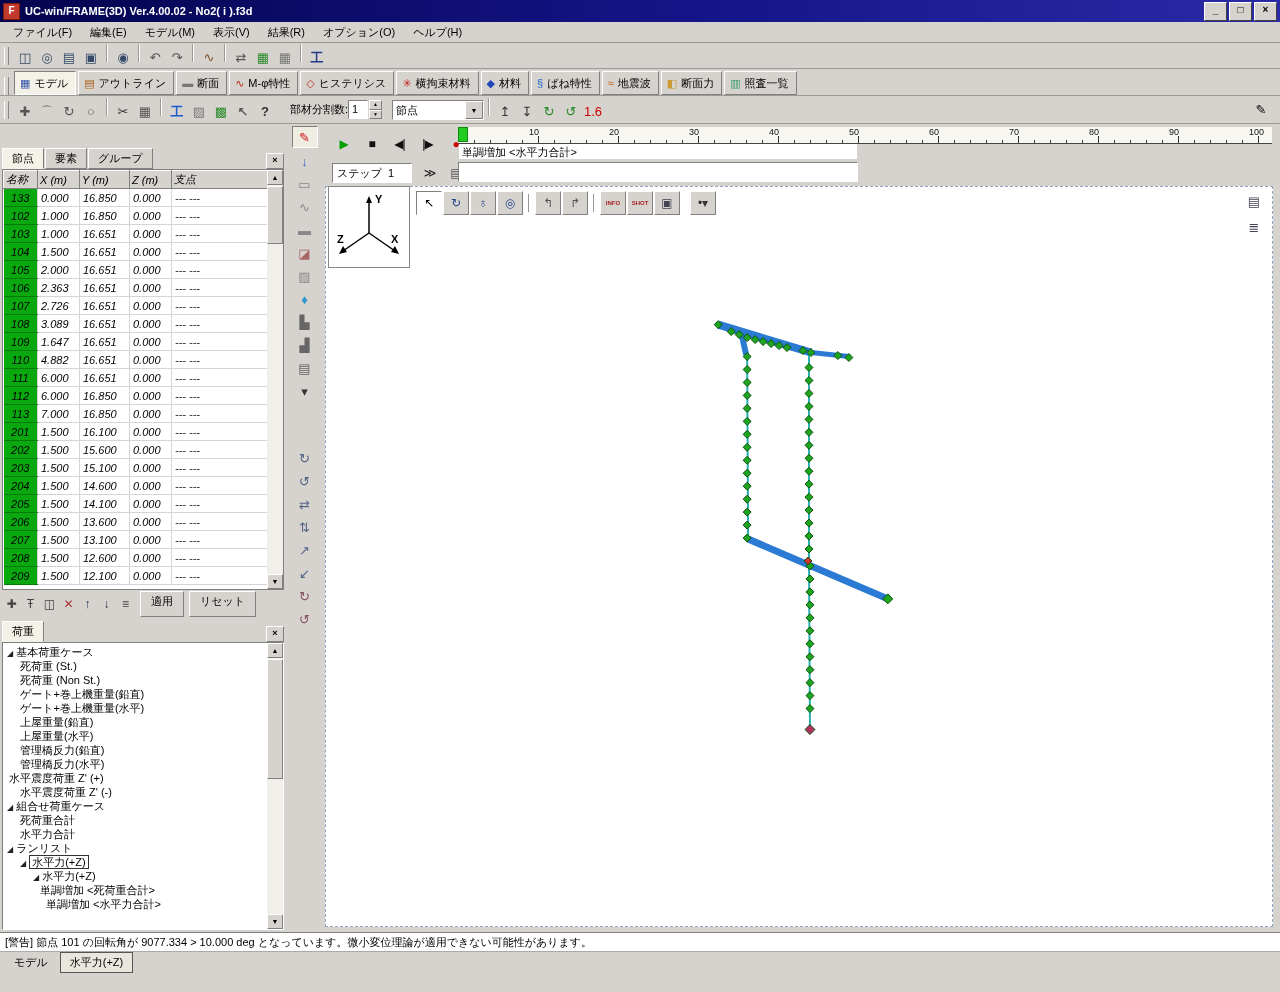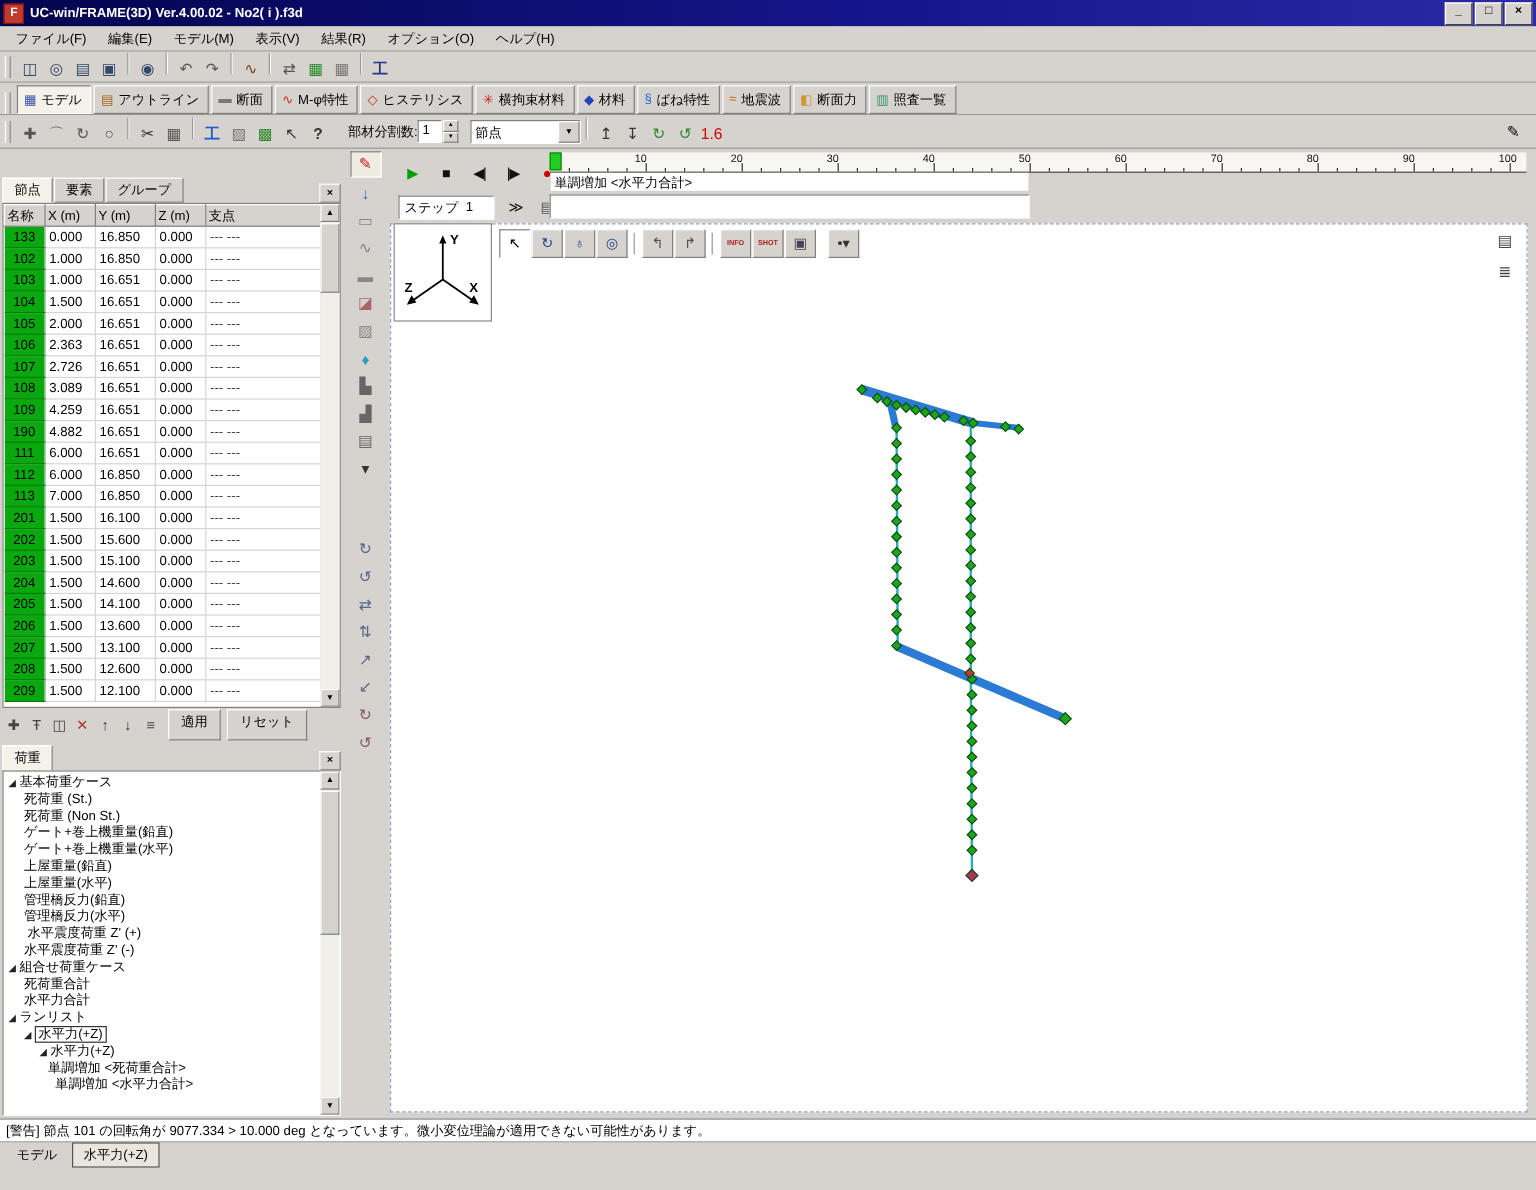--- a/index.html
+++ b/index.html
@@ -46,21 +46,21 @@
   .num-label{margin-left:14px;}
 
   
   .node-panel{position:absolute;left:2px;top:150px;width:282px;height:466px;}
   .panel-tabs{height:19px;display:flex;align-items:flex-end;}
   .ptab{padding:2px 9px;border:1px solid;border-color:#fff #808080 #808080 #fff;background:#d6d3ce;margin-right:1px;}
   .ptab.active{background:#f4f1e8;border-bottom-color:#f4f1e8;}
   .pclose{margin-left:auto;width:16px;height:14px;border:1px solid;border-color:#fff #808080 #808080 #fff;background:#d6d3ce;
     font-size:9px;line-height:12px;text-align:center;font-weight:bold;}
   .table-outer{position:absolute;top:19px;left:0;right:0;bottom:26px;border:1px solid #808080;background:#fff;overflow:hidden;}
-  table.ntable{border-collapse:collapse;table-layout:fixed;width:264px;}
+  table.ntable{border-collapse:collapse;table-layout:fixed;width:264px;font-style:italic;}
   .ntable th{height:17px;background:#d6d3ce;border:1px solid;border-color:#fff #808080 #808080 #fff;font-weight:normal;
     font-size:11px;padding:0 2px;text-align:left;}
   .ntable td{height:17px;border-right:1px solid #d5d5d5;border-bottom:1px solid #d5d5d5;padding:0 3px;font-size:11px;white-space:nowrap;}
   .ntable td.namecell{background:#09a80e;text-align:center;padding:0;border-bottom:1px solid #067a0a;}
   .ntable td.supcell{color:#444;}
   .vscroll{position:absolute;right:0;top:0;width:16px;bottom:0;background:#f0efe9;}
   .sb-btn{position:absolute;left:0;width:16px;height:15px;background:#d6d3ce;border:1px solid;
     border-color:#fff #808080 #808080 #fff;font-size:7px;text-align:center;line-height:13px;box-sizing:border-box;}
   .sb-thumb{position:absolute;left:0;width:16px;background:#d6d3ce;border:1px solid;border-color:#fff #808080 #808080 #fff;box-sizing:border-box;}
   .table-btns{position:absolute;bottom:0;left:0;right:0;height:24px;display:flex;align-items:center;gap:1px;}
@@ -293,27 +293,27 @@
             </tr>
             <tr>
               <td class="namecell">108</td>
               <td>3.089</td>
               <td>16.651</td>
               <td>0.000</td>
               <td class="supcell">---  ---</td>
             </tr>
             <tr>
               <td class="namecell">109</td>
-              <td>4.259</td>
-              <td>16.651</td>
-              <td>0.000</td>
-              <td class="supcell">---  ---</td>
-            </tr>
-            <tr>
-              <td class="namecell">190</td>
+              <td>1.647</td>
+              <td>16.651</td>
+              <td>0.000</td>
+              <td class="supcell">---  ---</td>
+            </tr>
+            <tr>
+              <td class="namecell">110</td>
               <td>4.882</td>
               <td>16.651</td>
               <td>0.000</td>
               <td class="supcell">---  ---</td>
             </tr>
             <tr>
               <td class="namecell">111</td>
               <td>6.000</td>
               <td>16.651</td>
               <td>0.000</td>
@@ -420,21 +420,21 @@
       <div class="tree-inner">
           <div class="titem" style="padding-left: 4px;"><span class="twisty">◢</span><span>基本荷重ケース</span></div>
           <div class="titem" style="padding-left: 17px;"><span>死荷重 (St.)</span></div>
           <div class="titem" style="padding-left: 17px;"><span>死荷重 (Non St.)</span></div>
           <div class="titem" style="padding-left: 17px;"><span>ゲート+巻上機重量(鉛直)</span></div>
           <div class="titem" style="padding-left: 17px;"><span>ゲート+巻上機重量(水平)</span></div>
           <div class="titem" style="padding-left: 17px;"><span>上屋重量(鉛直)</span></div>
           <div class="titem" style="padding-left: 17px;"><span>上屋重量(水平)</span></div>
           <div class="titem" style="padding-left: 17px;"><span>管理橋反力(鉛直)</span></div>
           <div class="titem" style="padding-left: 17px;"><span>管理橋反力(水平)</span></div>
-          <div class="titem" style="padding-left: 20px;"><span>水平震度荷重 Z' (+)</span></div>
+          <div class="titem" style="padding-left: 6px;"><span>水平震度荷重 Z' (+)</span></div>
           <div class="titem" style="padding-left: 17px;"><span>水平震度荷重 Z' (-)</span></div>
           <div class="titem" style="padding-left: 4px;"><span class="twisty">◢</span><span>組合せ荷重ケース</span></div>
           <div class="titem" style="padding-left: 17px;"><span>死荷重合計</span></div>
           <div class="titem" style="padding-left: 17px;"><span>水平力合計</span></div>
           <div class="titem" style="padding-left: 4px;"><span class="twisty">◢</span><span>ランリスト</span></div>
           <div class="titem" style="padding-left: 17px;"><span class="twisty">◢</span><span class="boxed">水平力(+Z)</span></div>
           <div class="titem" style="padding-left: 30px;"><span class="twisty">◢</span><span>水平力(+Z)</span></div>
           <div class="titem" style="padding-left: 37px;"><span>単調増加 &lt;死荷重合計&gt;</span></div>
           <div class="titem" style="padding-left: 43px;"><span>単調増加 &lt;水平力合計&gt;</span></div>
         </div>

